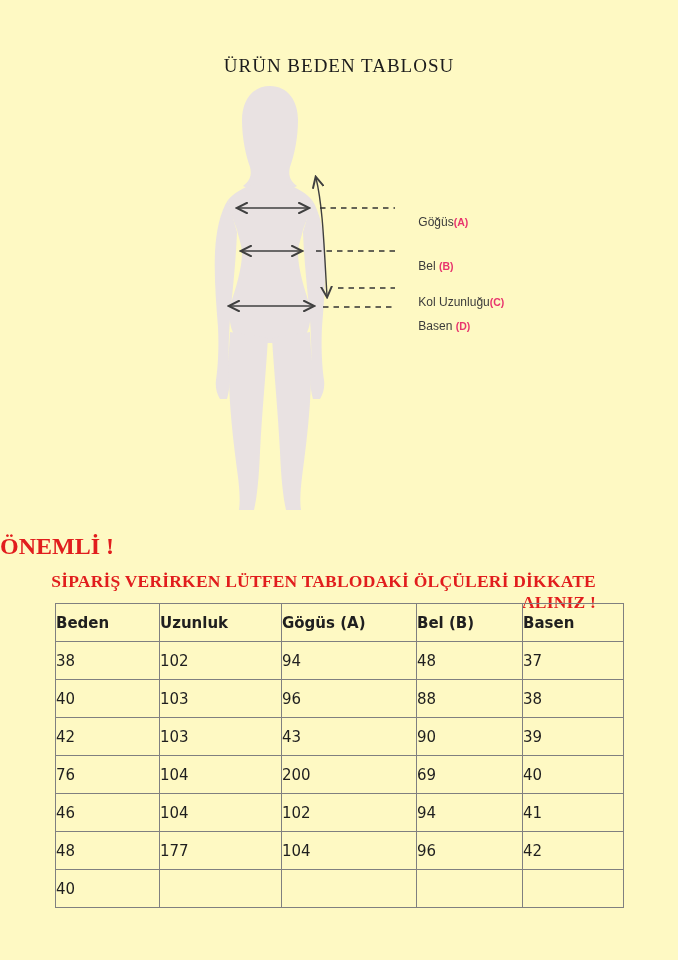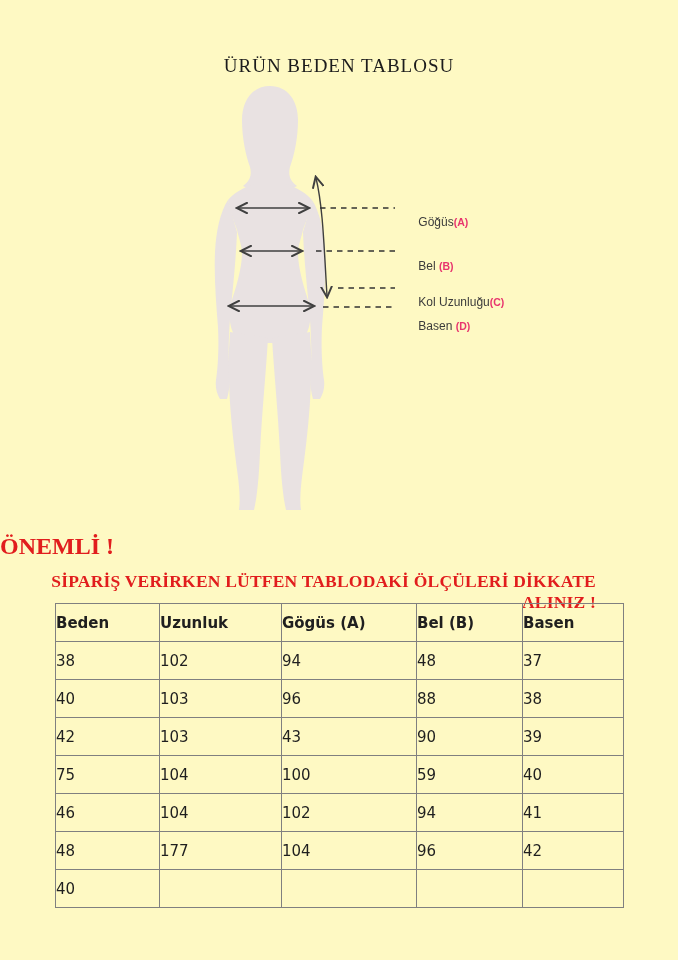--- a/index.html
+++ b/index.html
@@ -200,24 +200,24 @@
             <td>38</td>
           </tr>
           <tr>
             <td>42</td>
             <td>103</td>
             <td>43</td>
             <td>90</td>
             <td>39</td>
           </tr>
           <tr>
-            <td>75</td>
+            <td>76</td>
             <td>104</td>
-            <td>100</td>
-            <td>59</td>
+            <td>200</td>
+            <td>69</td>
             <td>40</td>
           </tr>
           <tr>
             <td>46</td>
             <td>104</td>
             <td>102</td>
             <td>94</td>
             <td>41</td>
           </tr>
           <tr>

